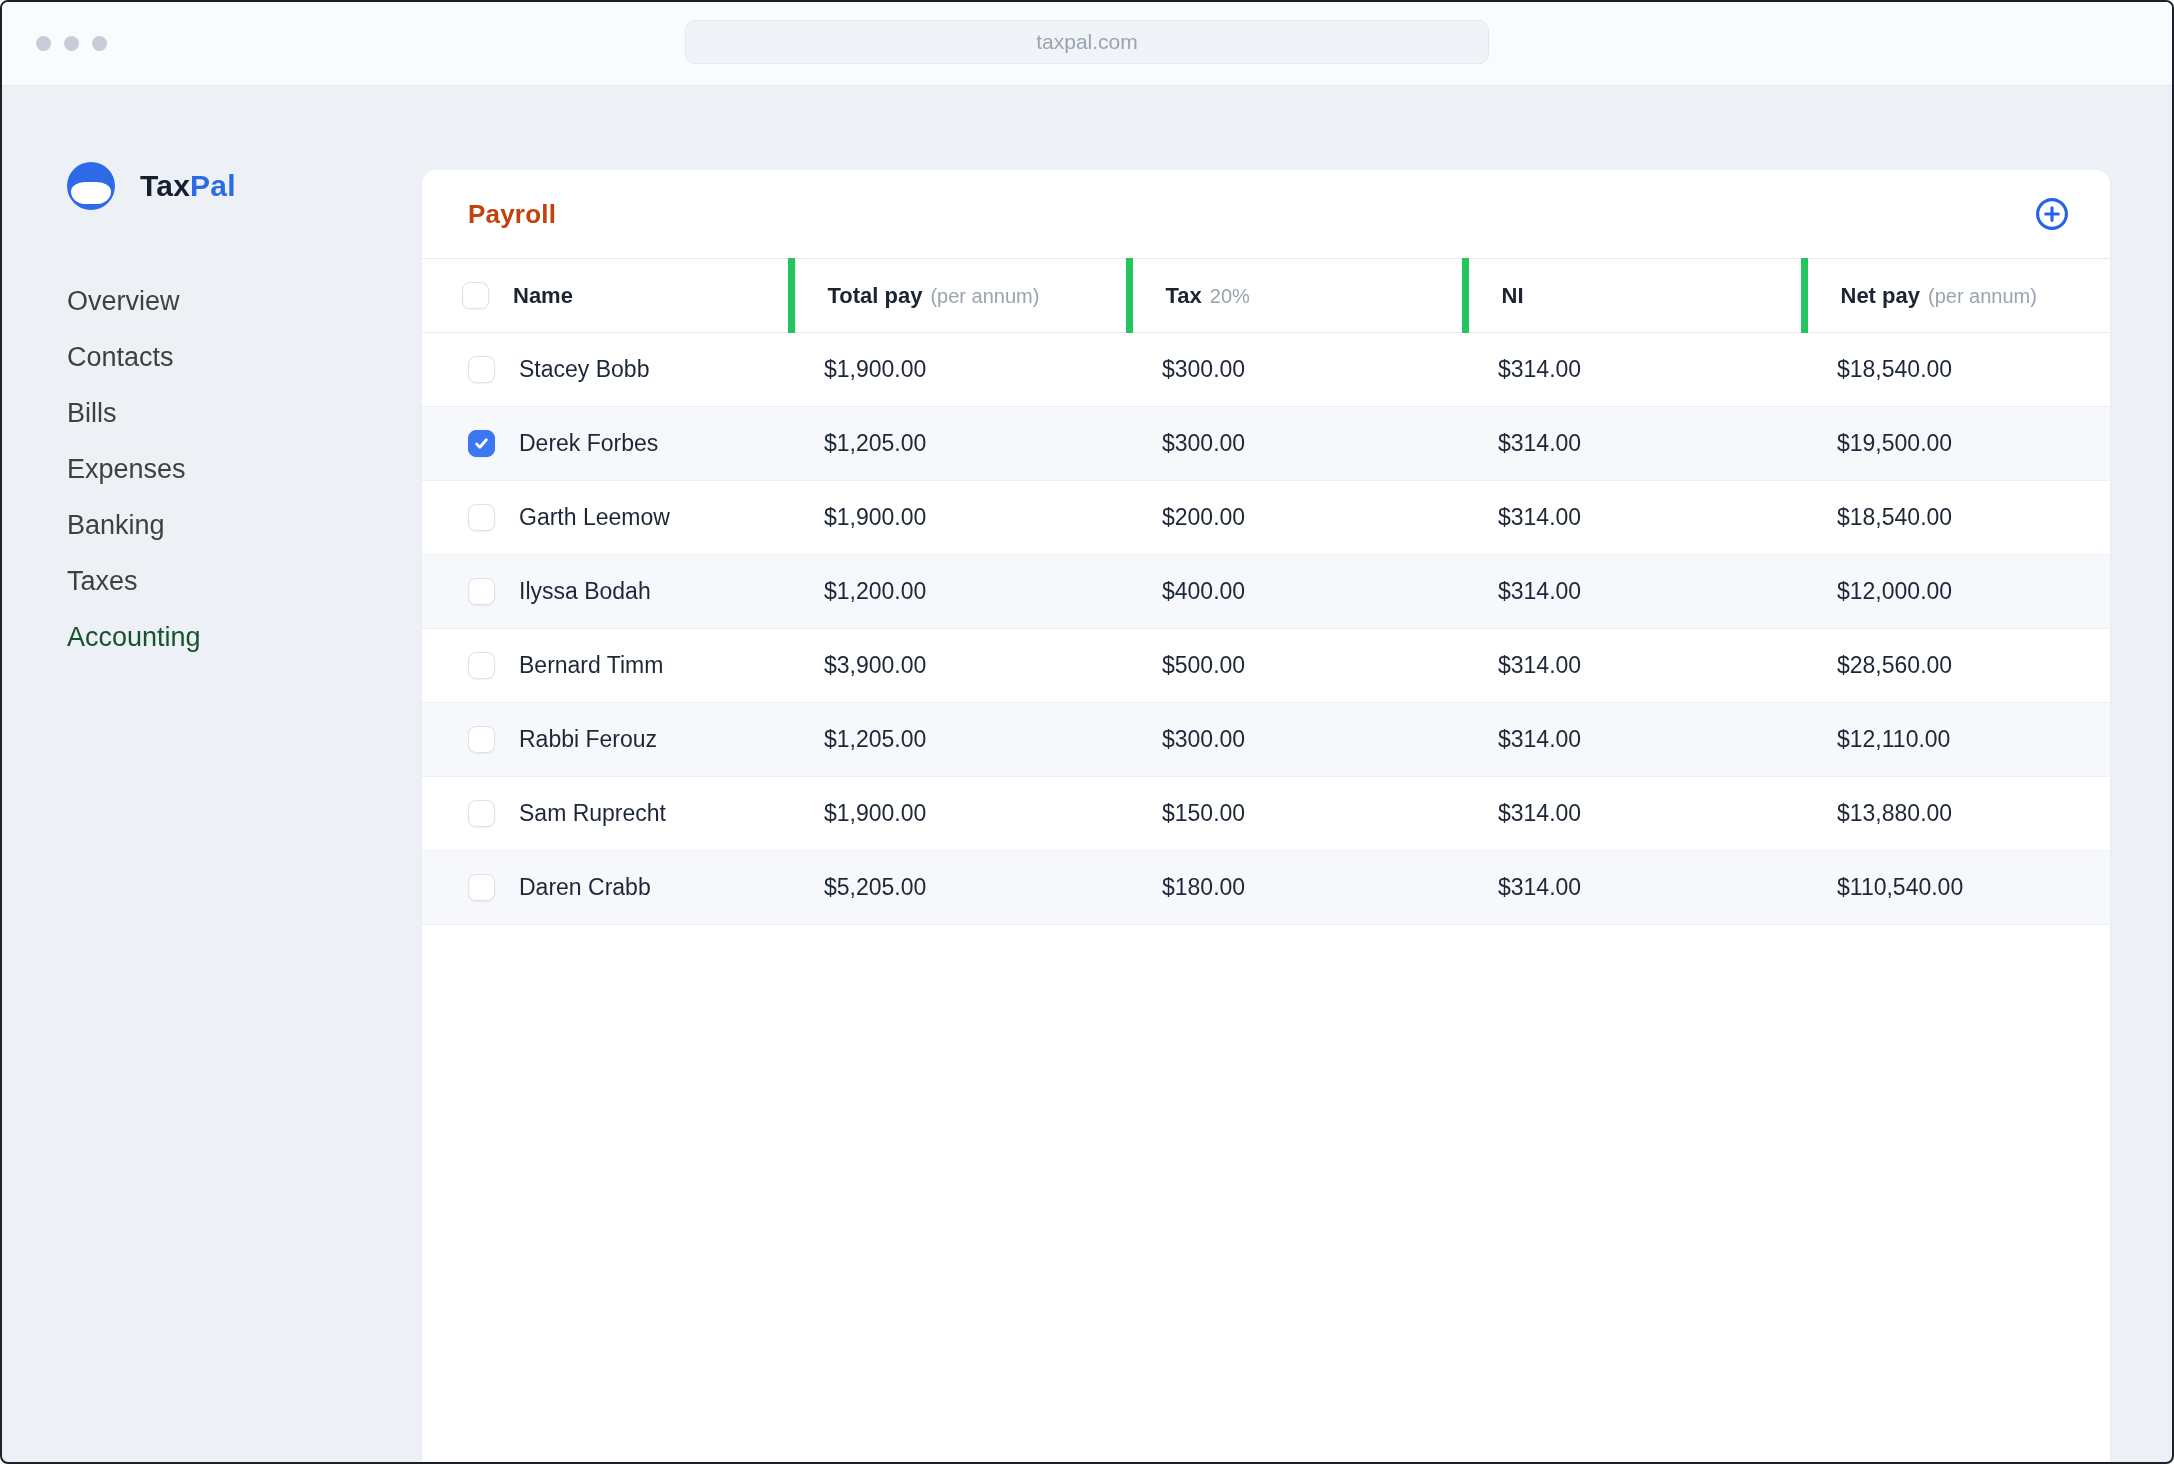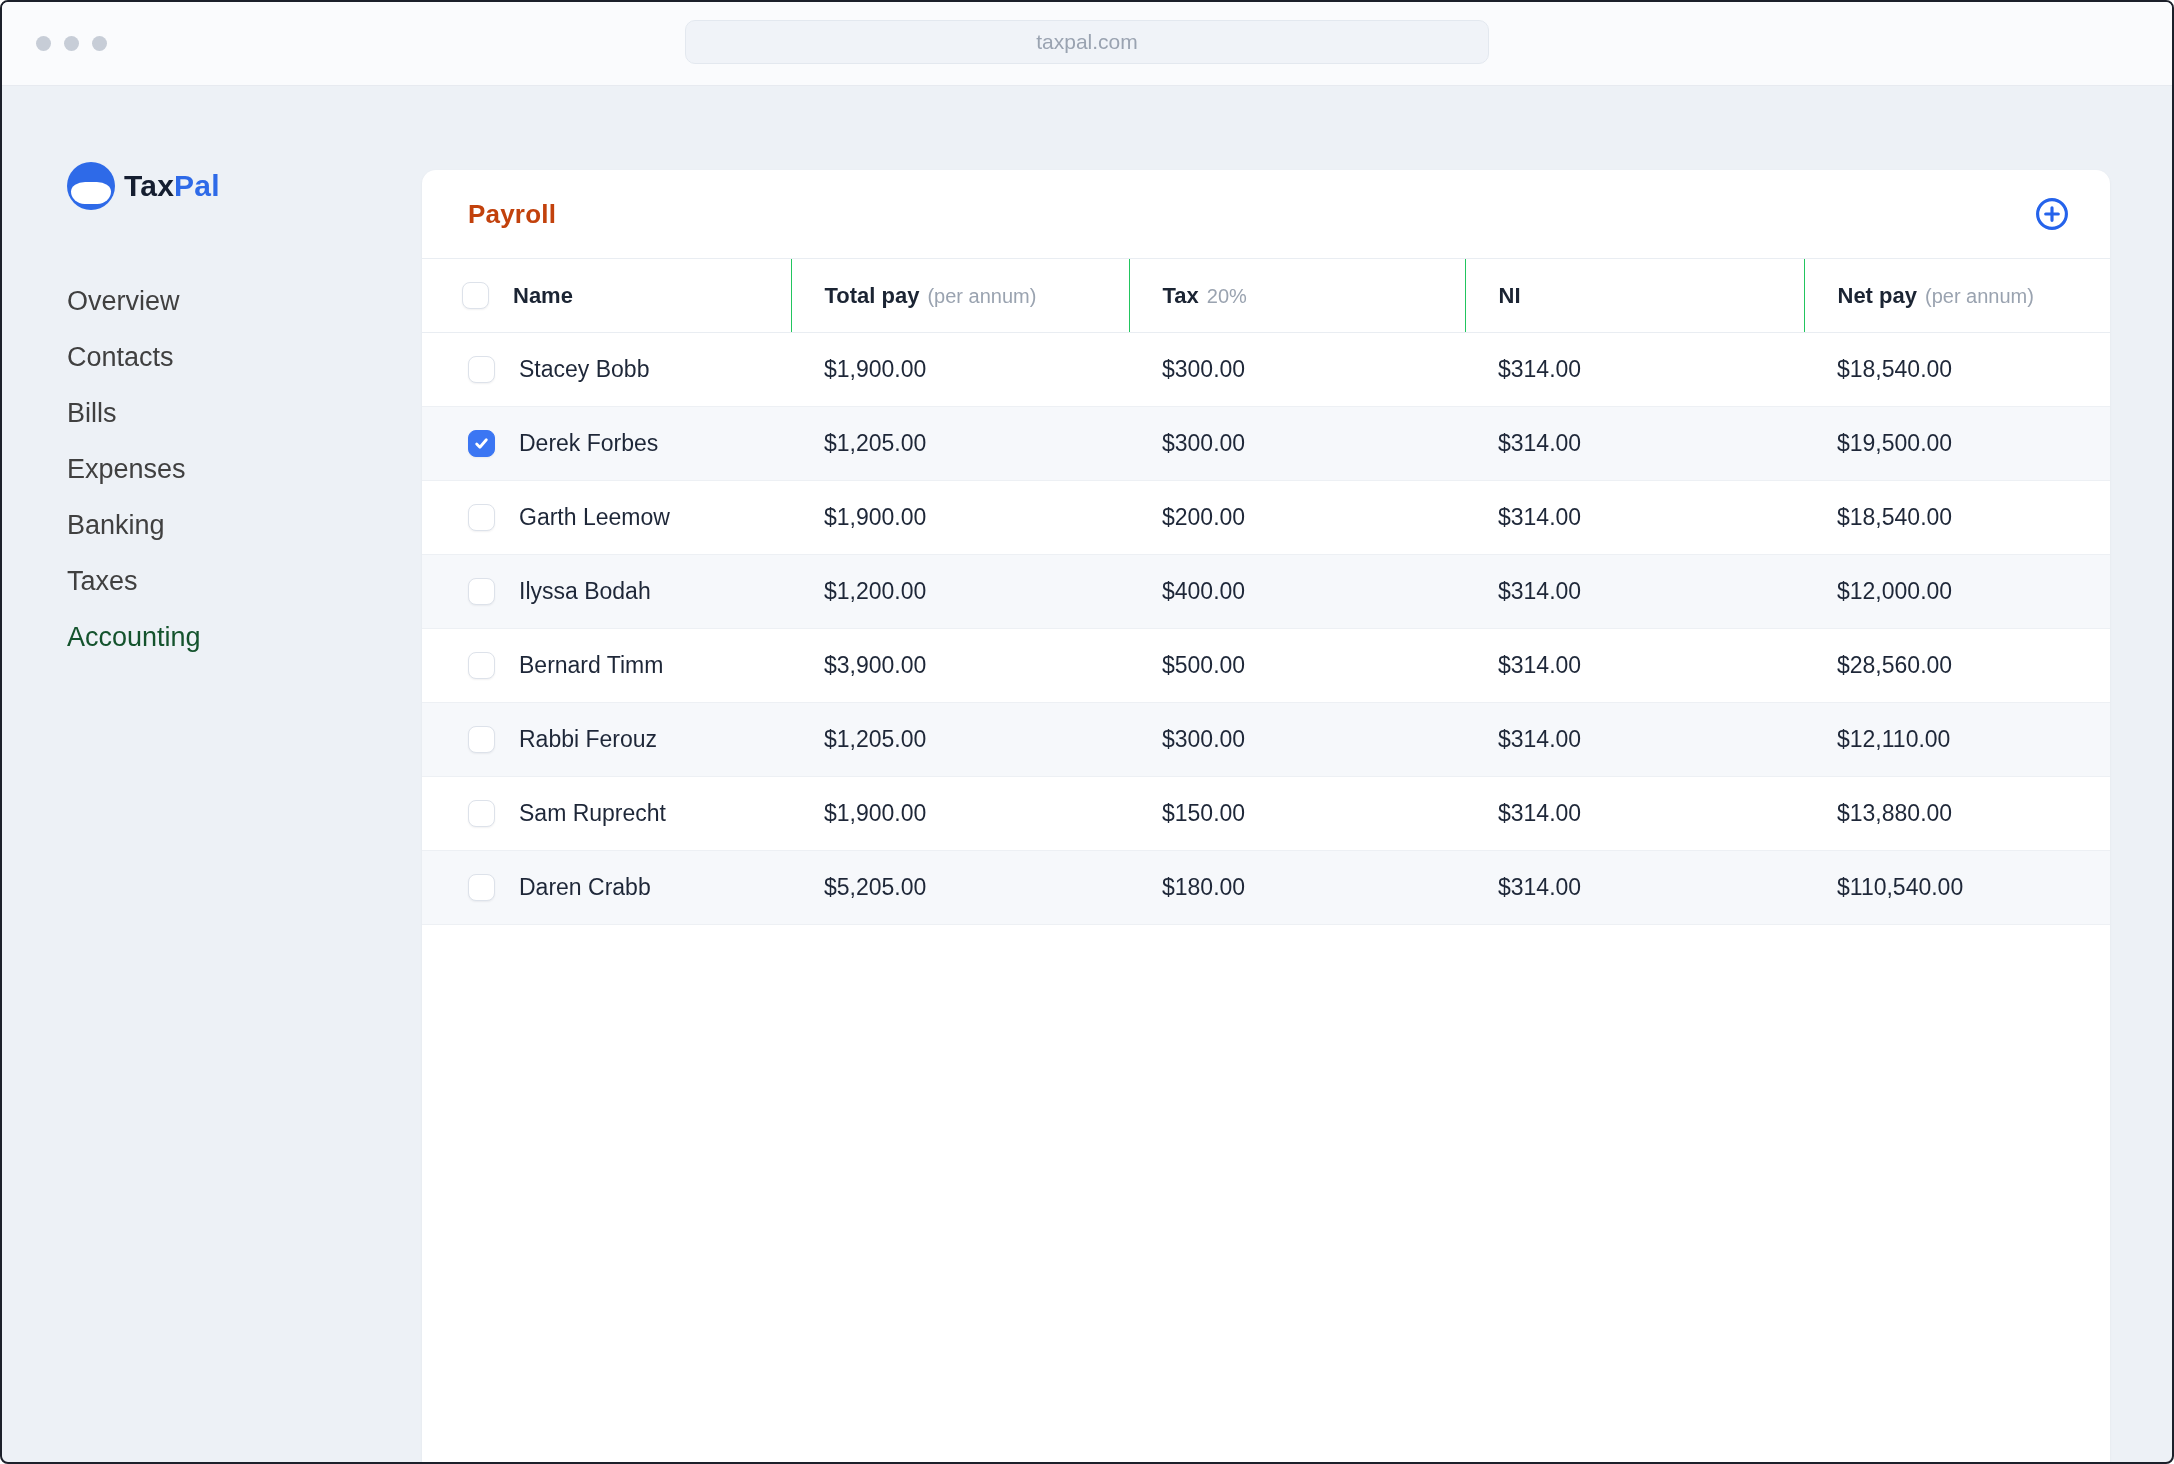--- a/index.html
+++ b/index.html
@@ -33,21 +33,21 @@
   
   .logo-row { position:absolute; left:65px; top:76px; display:flex; align-items:center; }
   .logo-mark {
     width:48px; height:48px; border-radius:50%; background:#2e6ae8;
     position:relative; overflow:hidden;
   }
   .logo-mark .smile {
     position:absolute; left:8%; right:8%; top:42%; height:46%;
     background:#fff; border-radius:50% 50% 48% 48% / 62% 62% 80% 80%;
   }
-  .brand-text { margin-left:9px; font-size:30px; font-weight:bold; letter-spacing:.2px; }
+  .brand-text { margin-left:25px; font-size:30px; font-weight:bold; letter-spacing:.2px; }
   .brand-text .t1 { color:#151e30; }
   .brand-text .t2 { color:#2e6ae8; }
 
   .nav { position:absolute; left:65px; top:187px; }
   .nav-item {
     height:56px; display:flex; align-items:center;
     font-size:27px; color:#404040; cursor:pointer; white-space:nowrap;
   }
   .nav-item.active { color:#14532d; }
 
@@ -72,21 +72,21 @@
   .add-btn { width:36px; height:36px; display:flex; align-items:center; justify-content:center; cursor:pointer; }
 
   table { width:100%; border-collapse:collapse; table-layout:fixed; }
   col.c1{width:369px;} col.c2{width:338px;} col.c3{width:336px;} col.c4{width:339px;} col.c5{width:306px;}
 
   thead th {
     height:74px; text-align:left; vertical-align:middle;
     border-top:1px solid #e9edf2; border-bottom:1px solid #e9edf2;
     font-size:22px; font-weight:bold; color:#1b2433; padding-left:33px;
   }
-  thead th + th { border-left:1px solid #22c55e;margin-left:8px; }
+  thead th + th { border-left:7px solid #22c55e;margin-left:8px; }
   thead th .sub { font-weight:normal; color:#9aa3b0; font-size:20px; margin-left:8px; }
   thead th.th-name { padding-left:0; }
   .name-head { display:flex; align-items:center; padding-left:40px; }
   .name-head .lbl { margin-left:24px; }
 
   tbody td {
     height:74px; vertical-align:middle; font-size:23px; color:#1e2738;
     padding-left:33px;
   }
   tbody td.c-name { padding-left:0; }

